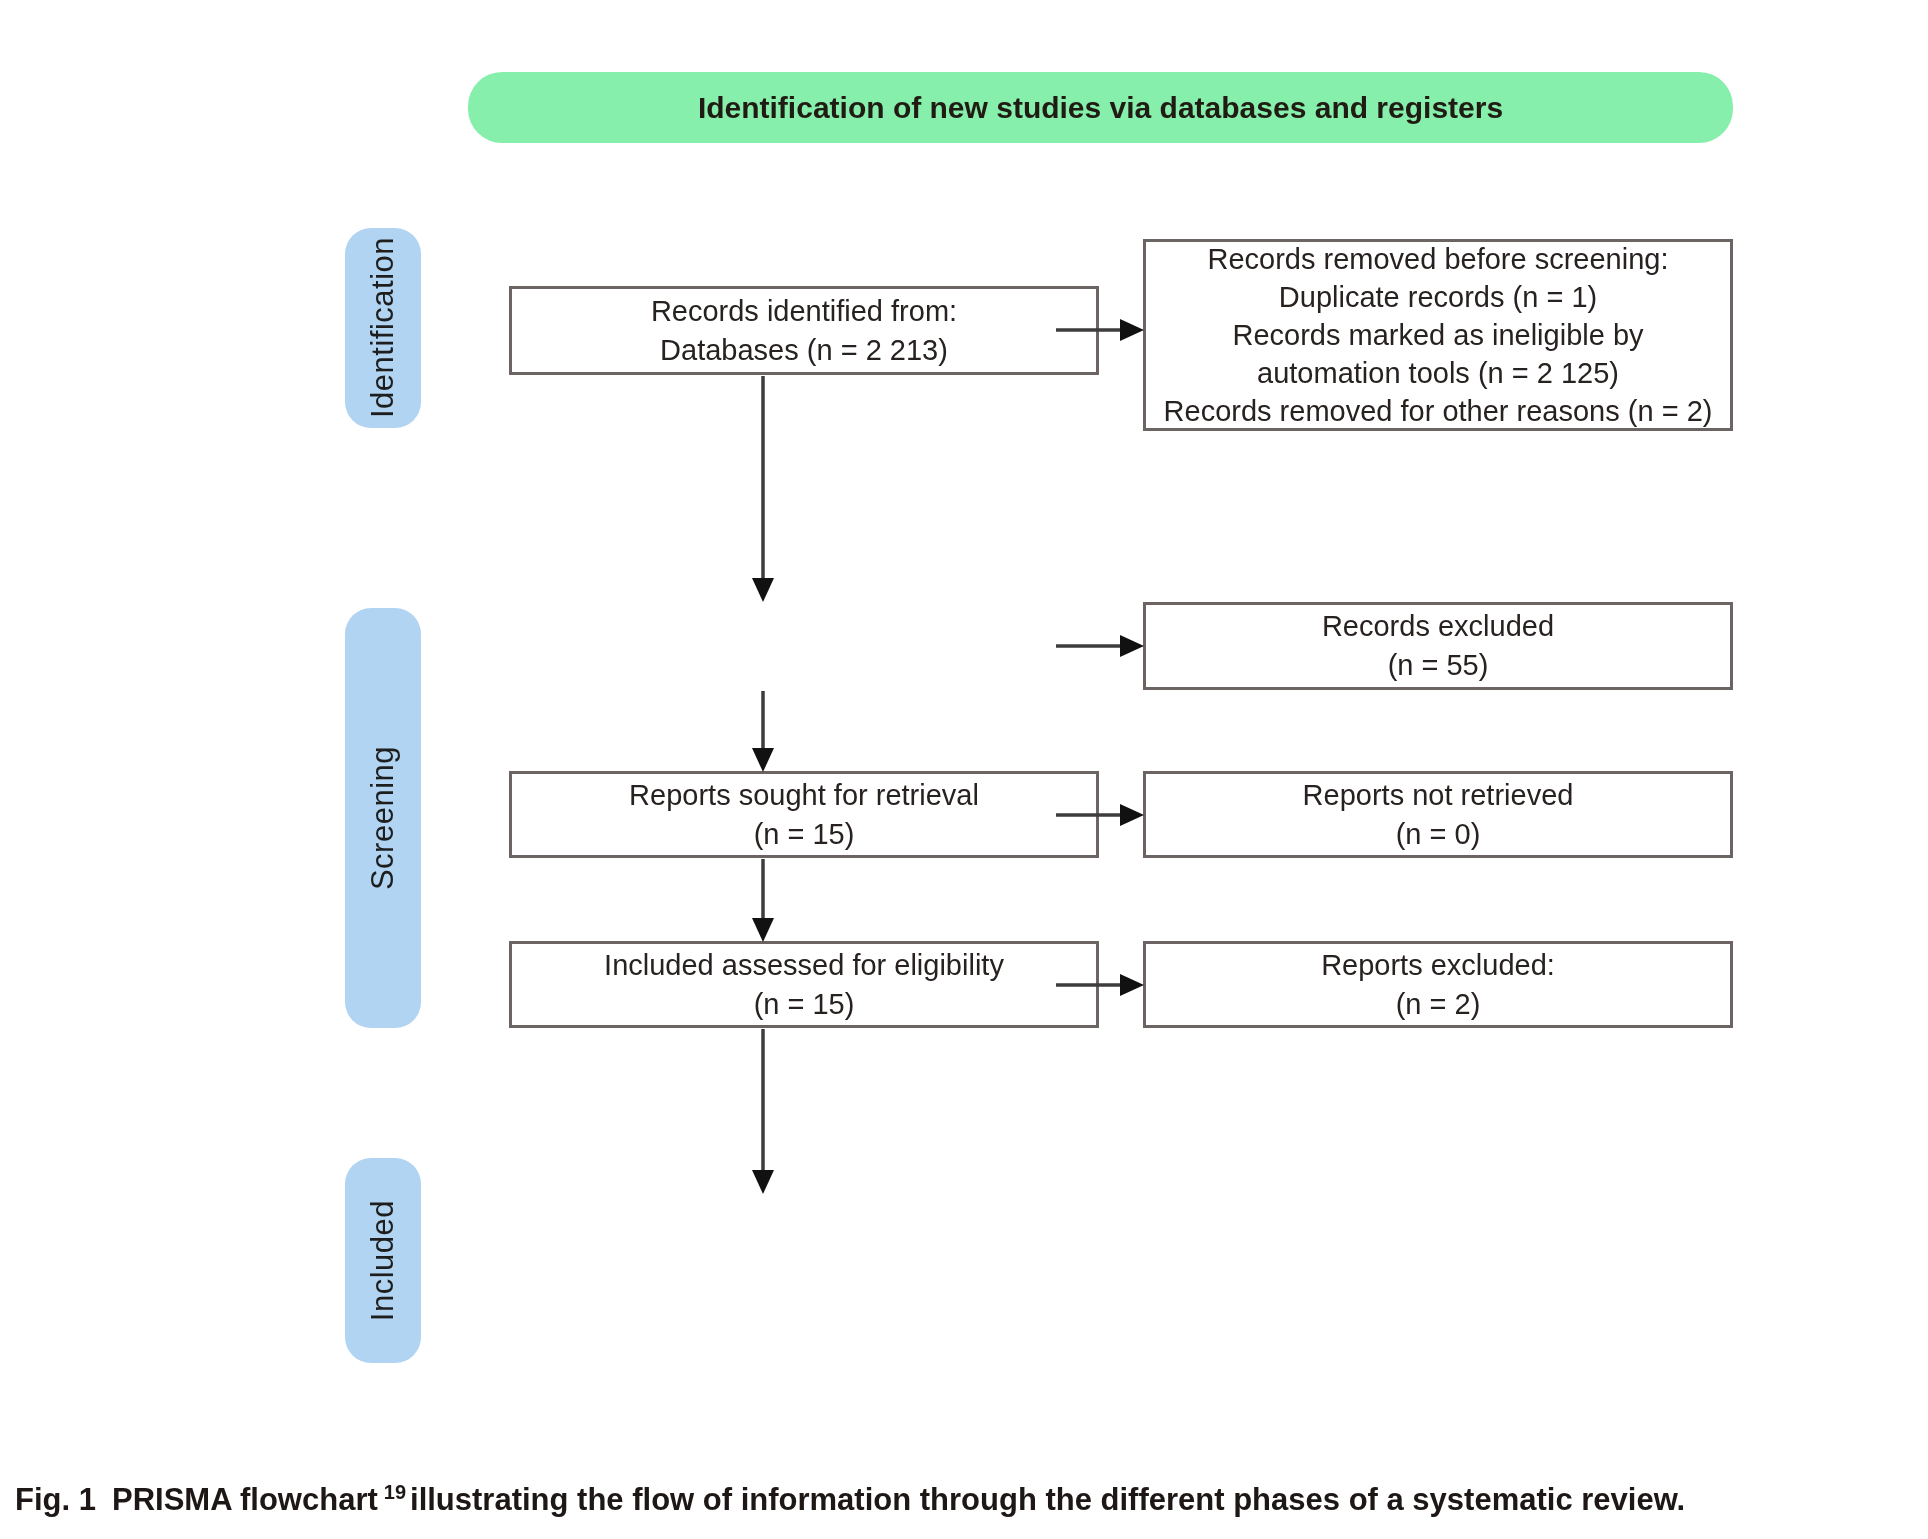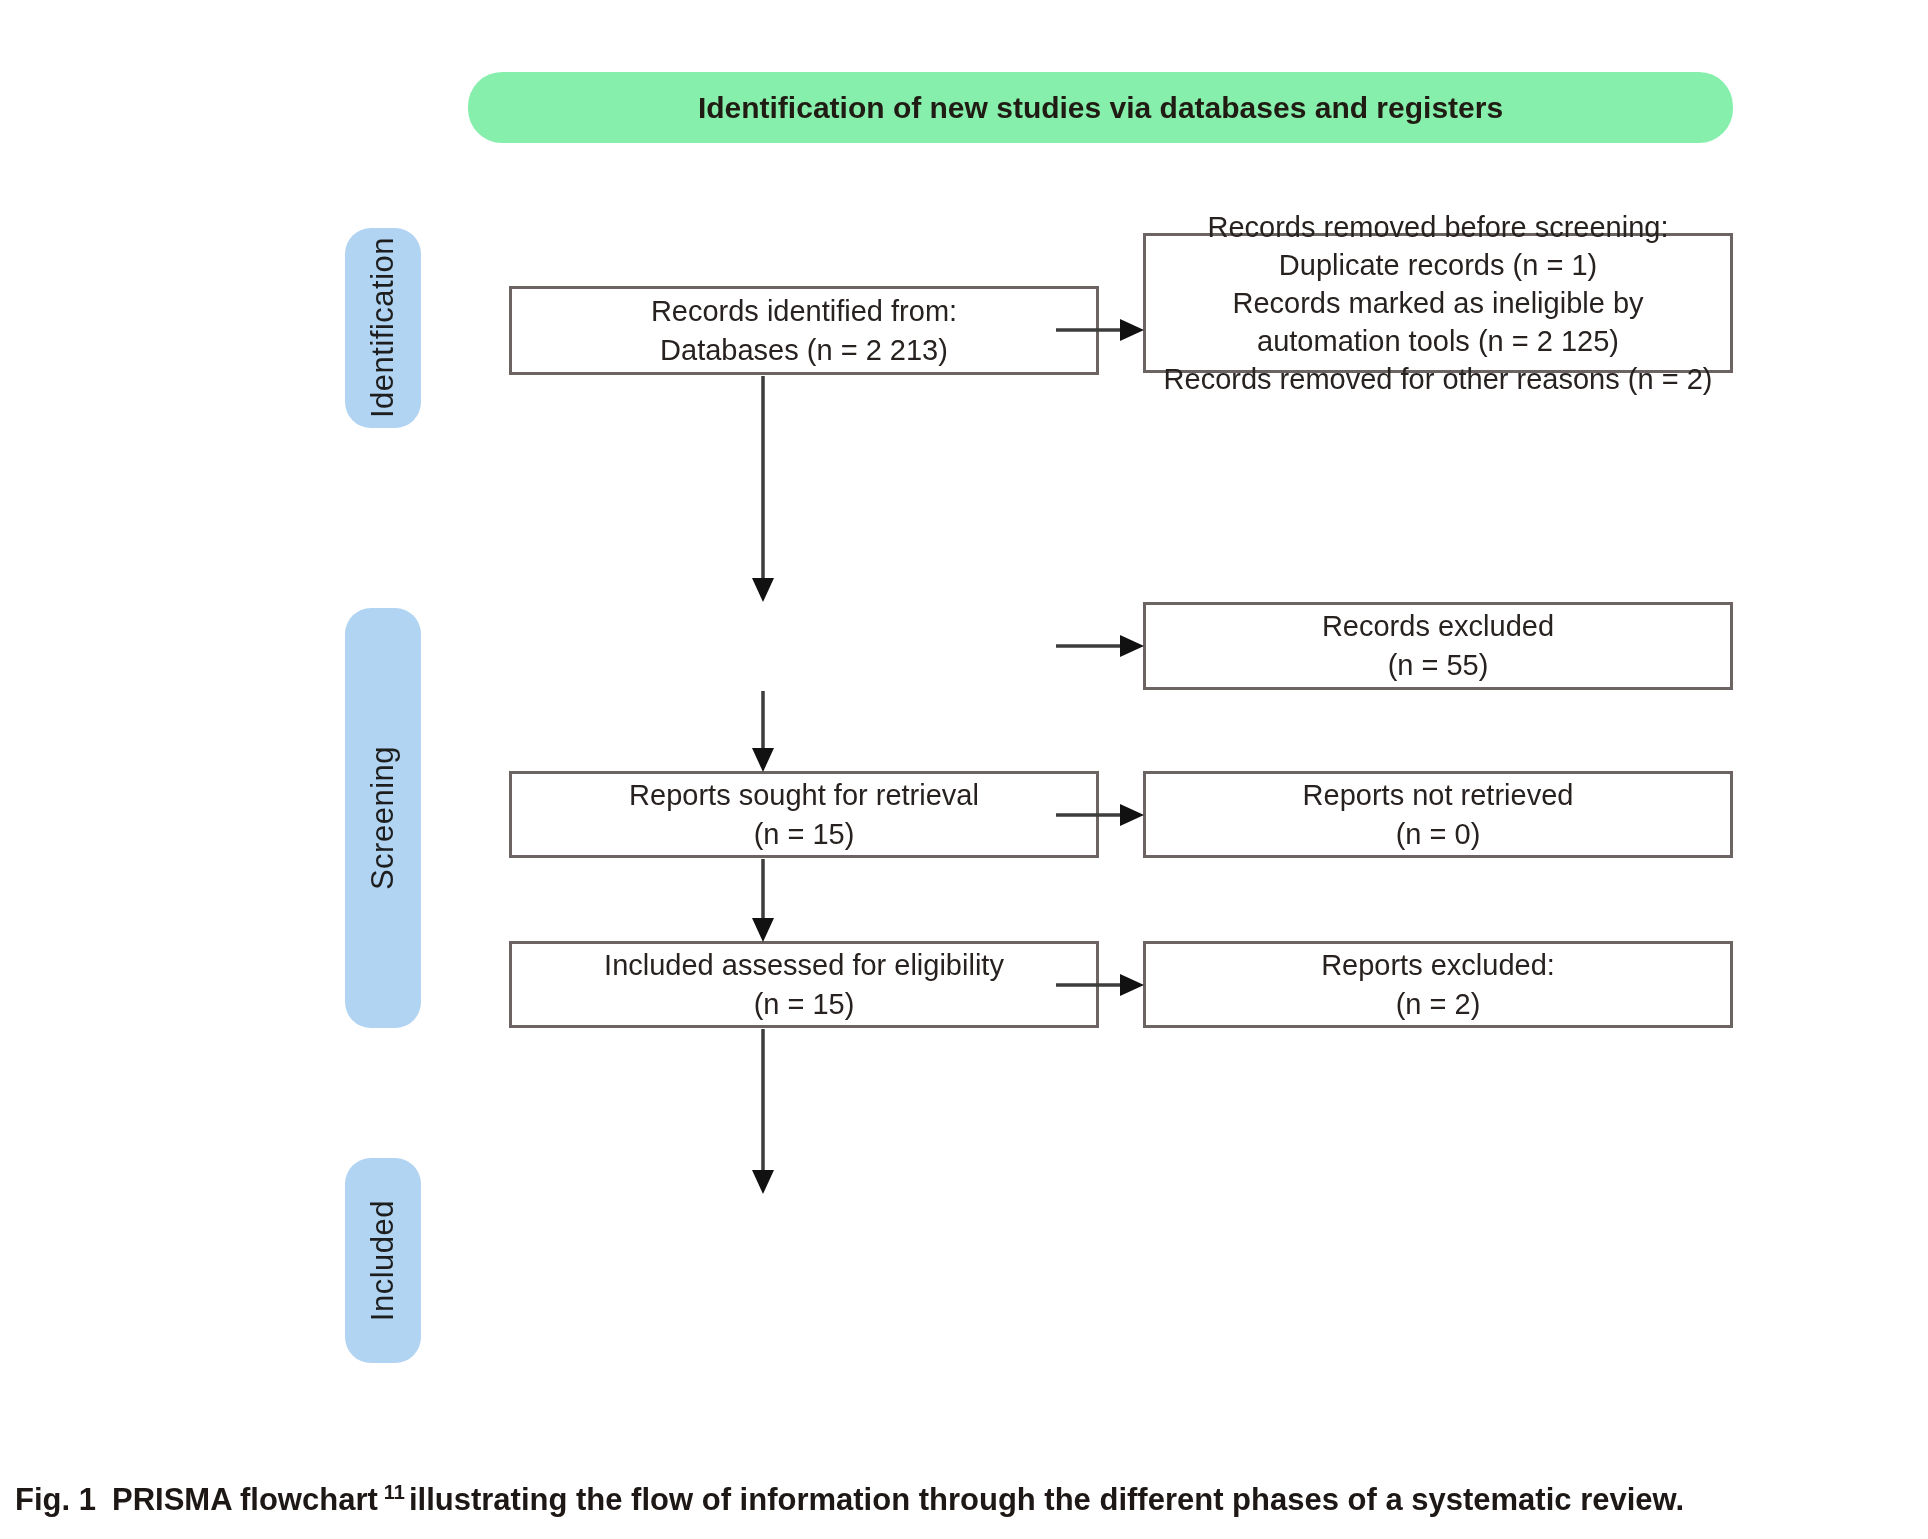--- a/index.html
+++ b/index.html
@@ -103,21 +103,21 @@
   </div>
   <div class="box main" style="top:771px;height:87px">
     <div>Reports sought for retrieval</div>
     <div>(n = 15)</div>
   </div>
   <div class="box main" style="top:941px;height:87px">
     <div>Included assessed for eligibility</div>
     <div>(n = 15)</div>
   </div>
 
-  <div class="box side tall" style="top:233px;height:140px">
+  <div class="box side tall" style="top:239px;height:192px">
     <div>Records removed before screening:</div>
     <div>Duplicate records (n = 1)</div>
     <div>Records marked as ineligible by automation tools (n = 2 125)</div>
     <div>Records removed for other reasons (n = 2)</div>
   </div>
   <div class="box side" style="top:602px;height:88px">
     <div>Records excluded</div>
     <div>(n = 55)</div>
   </div>
   <div class="box side" style="top:771px;height:87px">
@@ -158,16 +158,16 @@
       <line x1="1056" y1="815" x2="1122" y2="815"></line>
       <polygon points="1120,804 1120,826 1144,815"></polygon>
     </g>
     <g>
       <line x1="1056" y1="985" x2="1122" y2="985"></line>
       <polygon points="1120,974 1120,996 1144,985"></polygon>
     </g>
   </svg>
 
   <div class="caption">
-    <span class="cap-label">Fig. 1</span><span>PRISMA flowchart</span><sup>11</sup><span>illustrating the flow of information through the different phases of a systematic review.</span>
+    <span class="cap-label">Fig. 1</span><span>PRISMA flowchart</span><sup>19</sup><span>illustrating the flow of information through the different phases of a systematic review.</span>
   </div>
 
 </div>
 
 </body></html>

